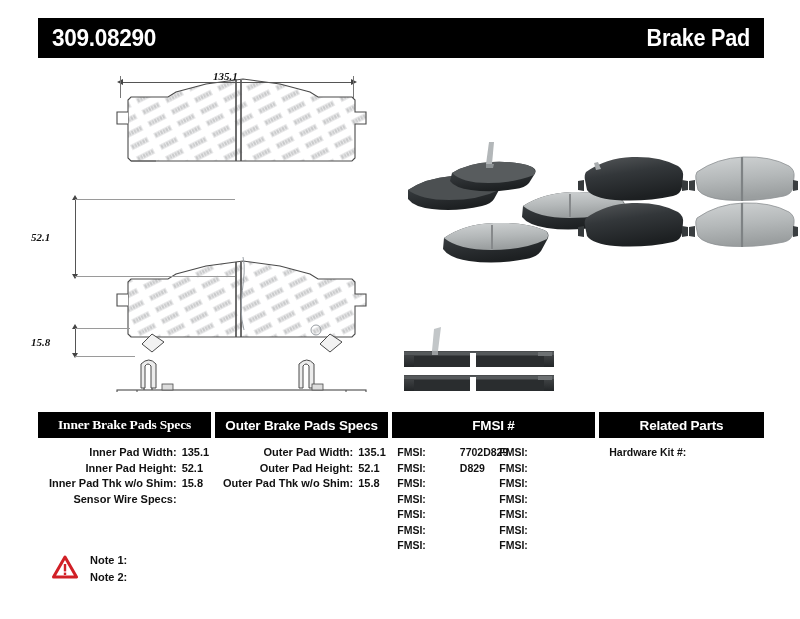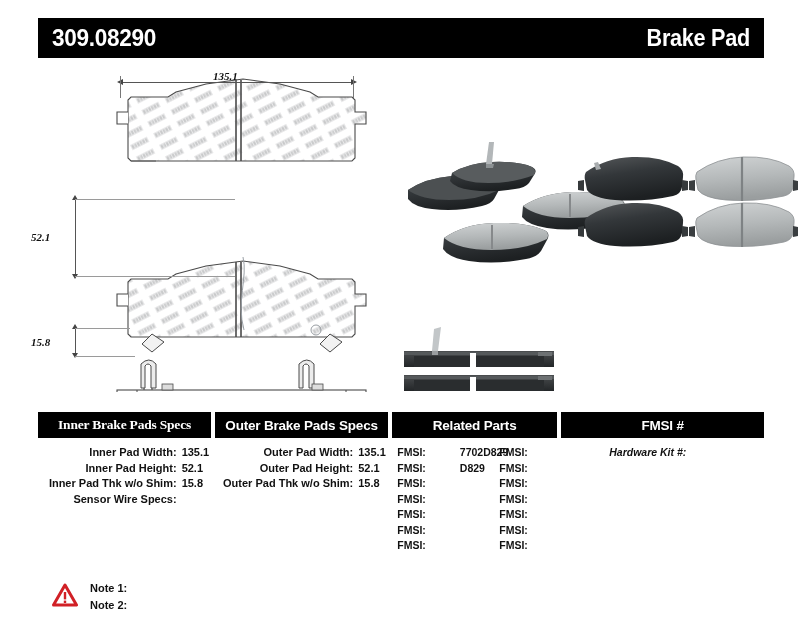--- a/index.html
+++ b/index.html
@@ -54,21 +54,21 @@
     letter-spacing: -0.2px;
   }
   .th-inner { width: 174px; font-family: Liberation Serif, serif; }
   .th-outer { width: 174px; }
   .th-fmsi  { width: 204px; }
   .th-rel   { width: 166px; }
 
   #table-body { display: flex; gap: 4px; padding-top: 7px; }
   .col-inner, .col-outer { width: 174px; }
   .col-fmsi { width: 204px; display: flex; gap: 0px; }
-  .col-rel  { width: 166px; padding-left: 10px; font-style: italic; }
+  .col-rel  { width: 166px; padding-left: 10px; }
 
   .spec-row {
     display: flex; justify-content: flex-end;
     font-size: 11px; font-weight: bold; color: #111;
     line-height: 15.5px; white-space: nowrap;
   }
   .spec-row .lbl { }
   .spec-row .val { min-width: 34px; text-align: left; padding-left: 5px; }
 
   .fmsi-sub { width: 102px; }
@@ -78,21 +78,21 @@
   }
   .fmsi-row .lbl { }
   .fmsi-row .val { padding-left: 5px; }
 
   .rel-row {
     font-size: 10.5px; font-weight: bold; color: #111;
     line-height: 15.5px; white-space: nowrap;
   }
 
   
-  #notes { position: absolute; left: 52px; top: 580px; display: flex; align-items: flex-start; }
+  #notes { position: absolute; left: 52px; top: 552px; display: flex; align-items: flex-start; }
   #warn-icon { width: 26px; height: 24px; margin-right: 12px; margin-top: 3px; flex: none; }
   .note-line { display: flex; font-size: 11px; font-weight: bold; line-height: 17px; color: #111; }
   .note-line .note-key { width: 52px; }
   .note-line .note-val { color: #d12026; padding-left: 6px; }
   .note-line .note-val.plain { color: #111; }
 </style>
 </head>
 <body>
 
 <div id="page">
@@ -262,22 +262,22 @@
     <div class="dim-line-h" style="left:75px; top:266px; width:55px; background:#9a9a9a;"></div>
     <div class="dim-line-h" style="left:75px; top:294px; width:60px; background:#9a9a9a;"></div>
     <div class="dim-label" style="left:31px; top:274px;">15.8</div>
   </div>
 
   <div id="spec-table">
 
     <div id="table-head">
       <div class="th th-inner">Inner Brake Pads Specs</div>
       <div class="th th-outer">Outer Brake Pads Specs</div>
+      <div class="th th-fmsi">FMSI #</div>
       <div class="th th-rel">Related Parts</div>
-      <div class="th th-fmsi">FMSI #</div>
     </div>
 
     <div id="table-body">
 
       <div class="col-inner">
         <div class="spec-row">
           <span class="lbl">Inner Pad Width:</span>
           <span class="val">135.1</span>
         </div>
         <div class="spec-row">

